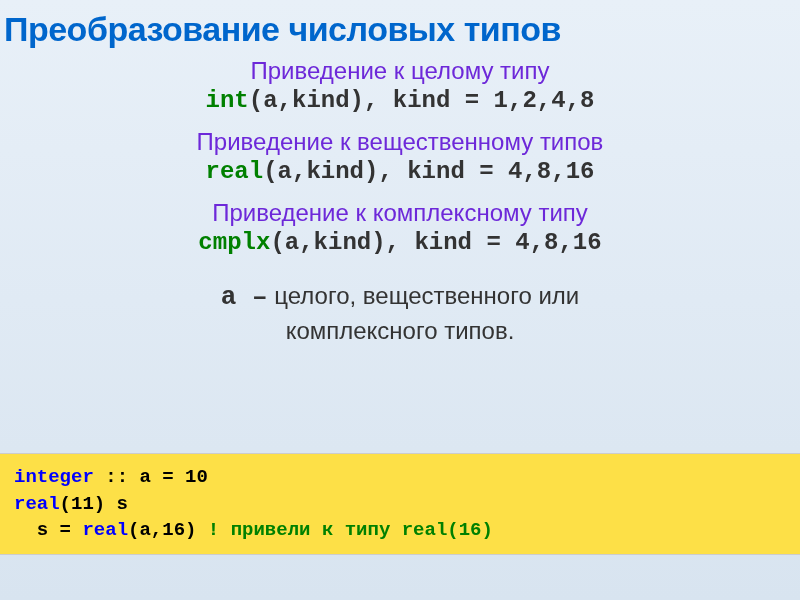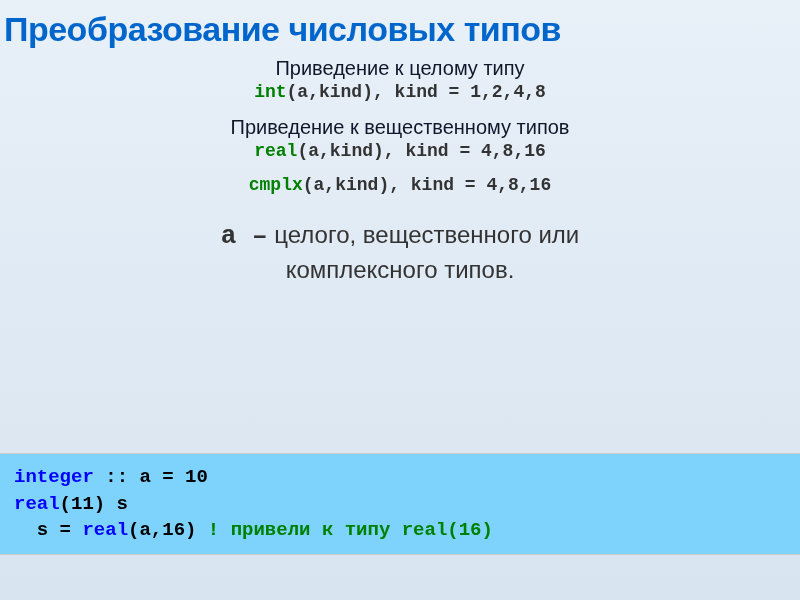--- a/index.html
+++ b/index.html
@@ -23,46 +23,46 @@
       letter-spacing: -0.5px;
     }
     .content {
       padding: 8px 30px 0 30px;
       text-align: center;
     }
     .section {
       margin-bottom: 14px;
     }
     .section-label {
-      font-size: 20px;
-      color: #0f172a;
+      font-size: 24px;
+      color: #6d28d9;
       margin-bottom: 2px;
       text-align: center;
     }
     .code-line {
       font-family: 'Courier New', monospace;
-      font-size: 18px;
+      font-size: 24px;
       font-weight: bold;
       color: #333;
     }
     .keyword {
       color: #008000;
     }
     .desc-text {
       font-size: 24px;
       color: #333;
       margin-top: 24px;
       line-height: 1.35;
     }
     .code-block {
       position: absolute;
       bottom: 45px;
       left: 0;
       right: 0;
-      background: #7dd3fc;
+      background: #fde047;
       padding: 10px 14px;
       font-family: 'Courier New', monospace;
       font-size: 19px;
       font-weight: bold;
       line-height: 1.4;
       border-top: 1px solid #ccc;
       border-bottom: 1px solid #ccc;
     }
     .code-block .type-keyword {
       color: #0000ff;
@@ -93,20 +93,21 @@
   </div>
 
   <div class="section">
     <div class="section-label">Приведение к вещественному типов</div>
     <div class="code-line">
       <span class="keyword">real</span><span>(a,kind), </span><span>kind = 4,8,16</span>
     </div>
   </div>
 
   <div class="section">
+    <div class="section-label">Приведение к комплексному типу</div>
     <div class="code-line">
       <span class="keyword">cmplx</span><span>(a,kind), </span><span>kind = 4,8,16</span>
     </div>
   </div>
 
   <div class="desc-text">
     <span class="mono-inline">a –</span><span> целого, вещественного или</span><br>
     <span>комплексного типов.</span>
   </div>
 

